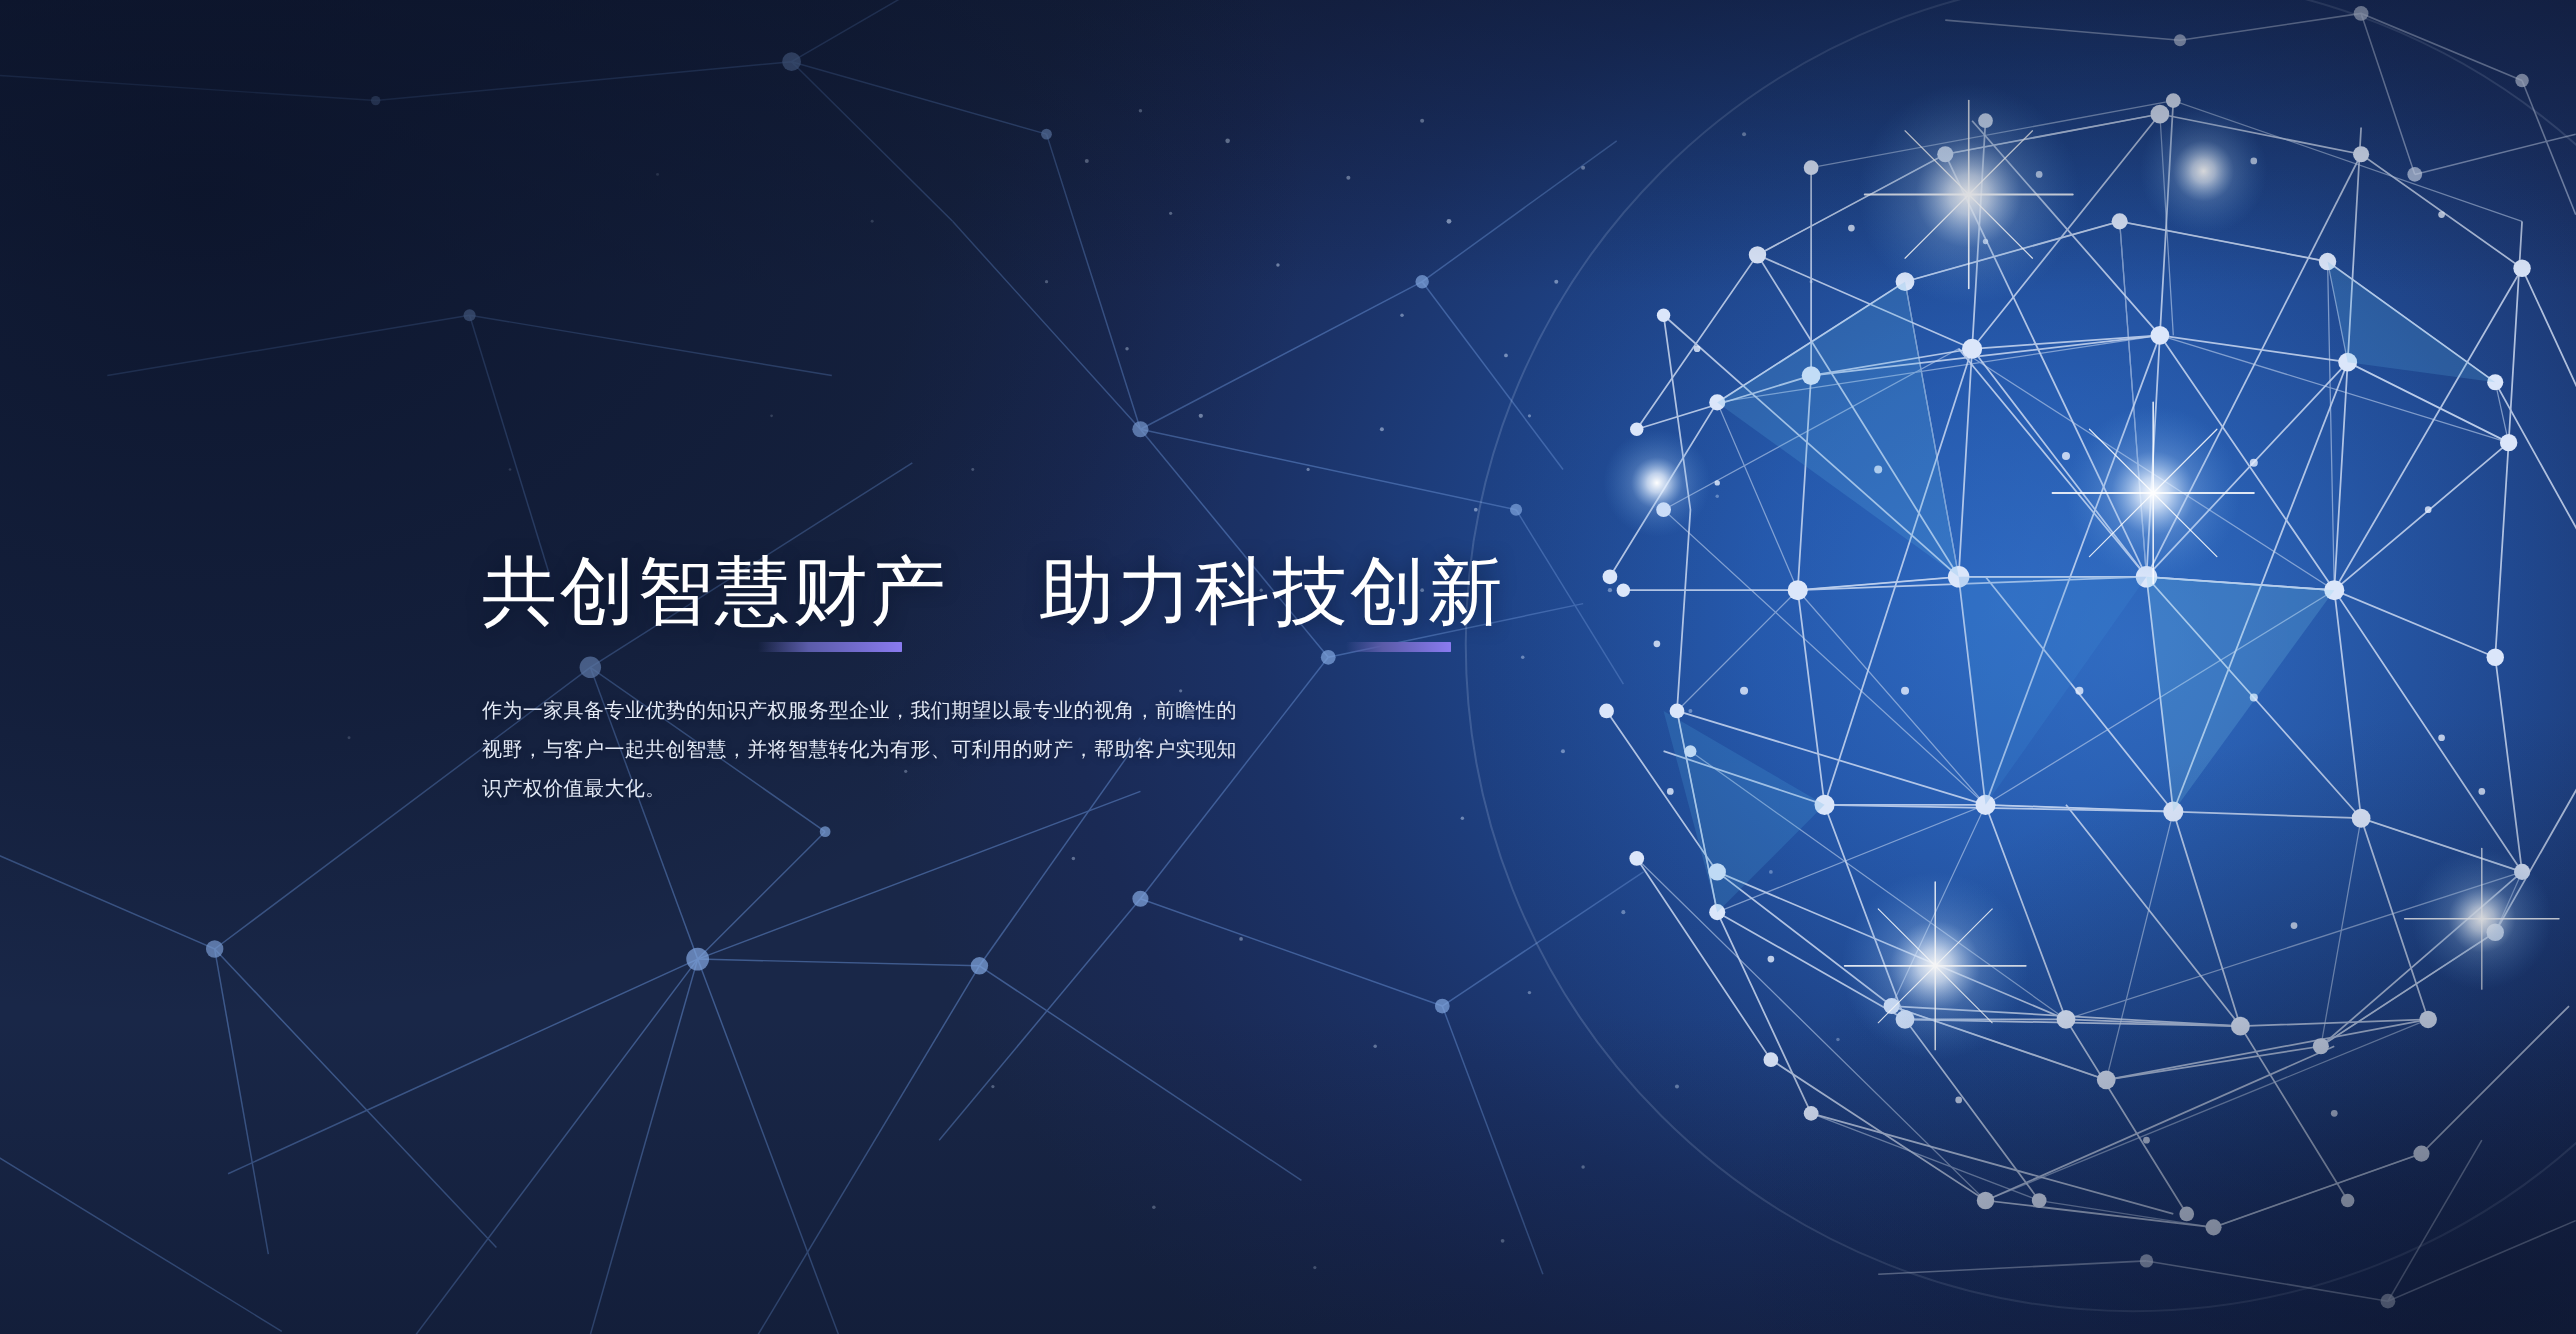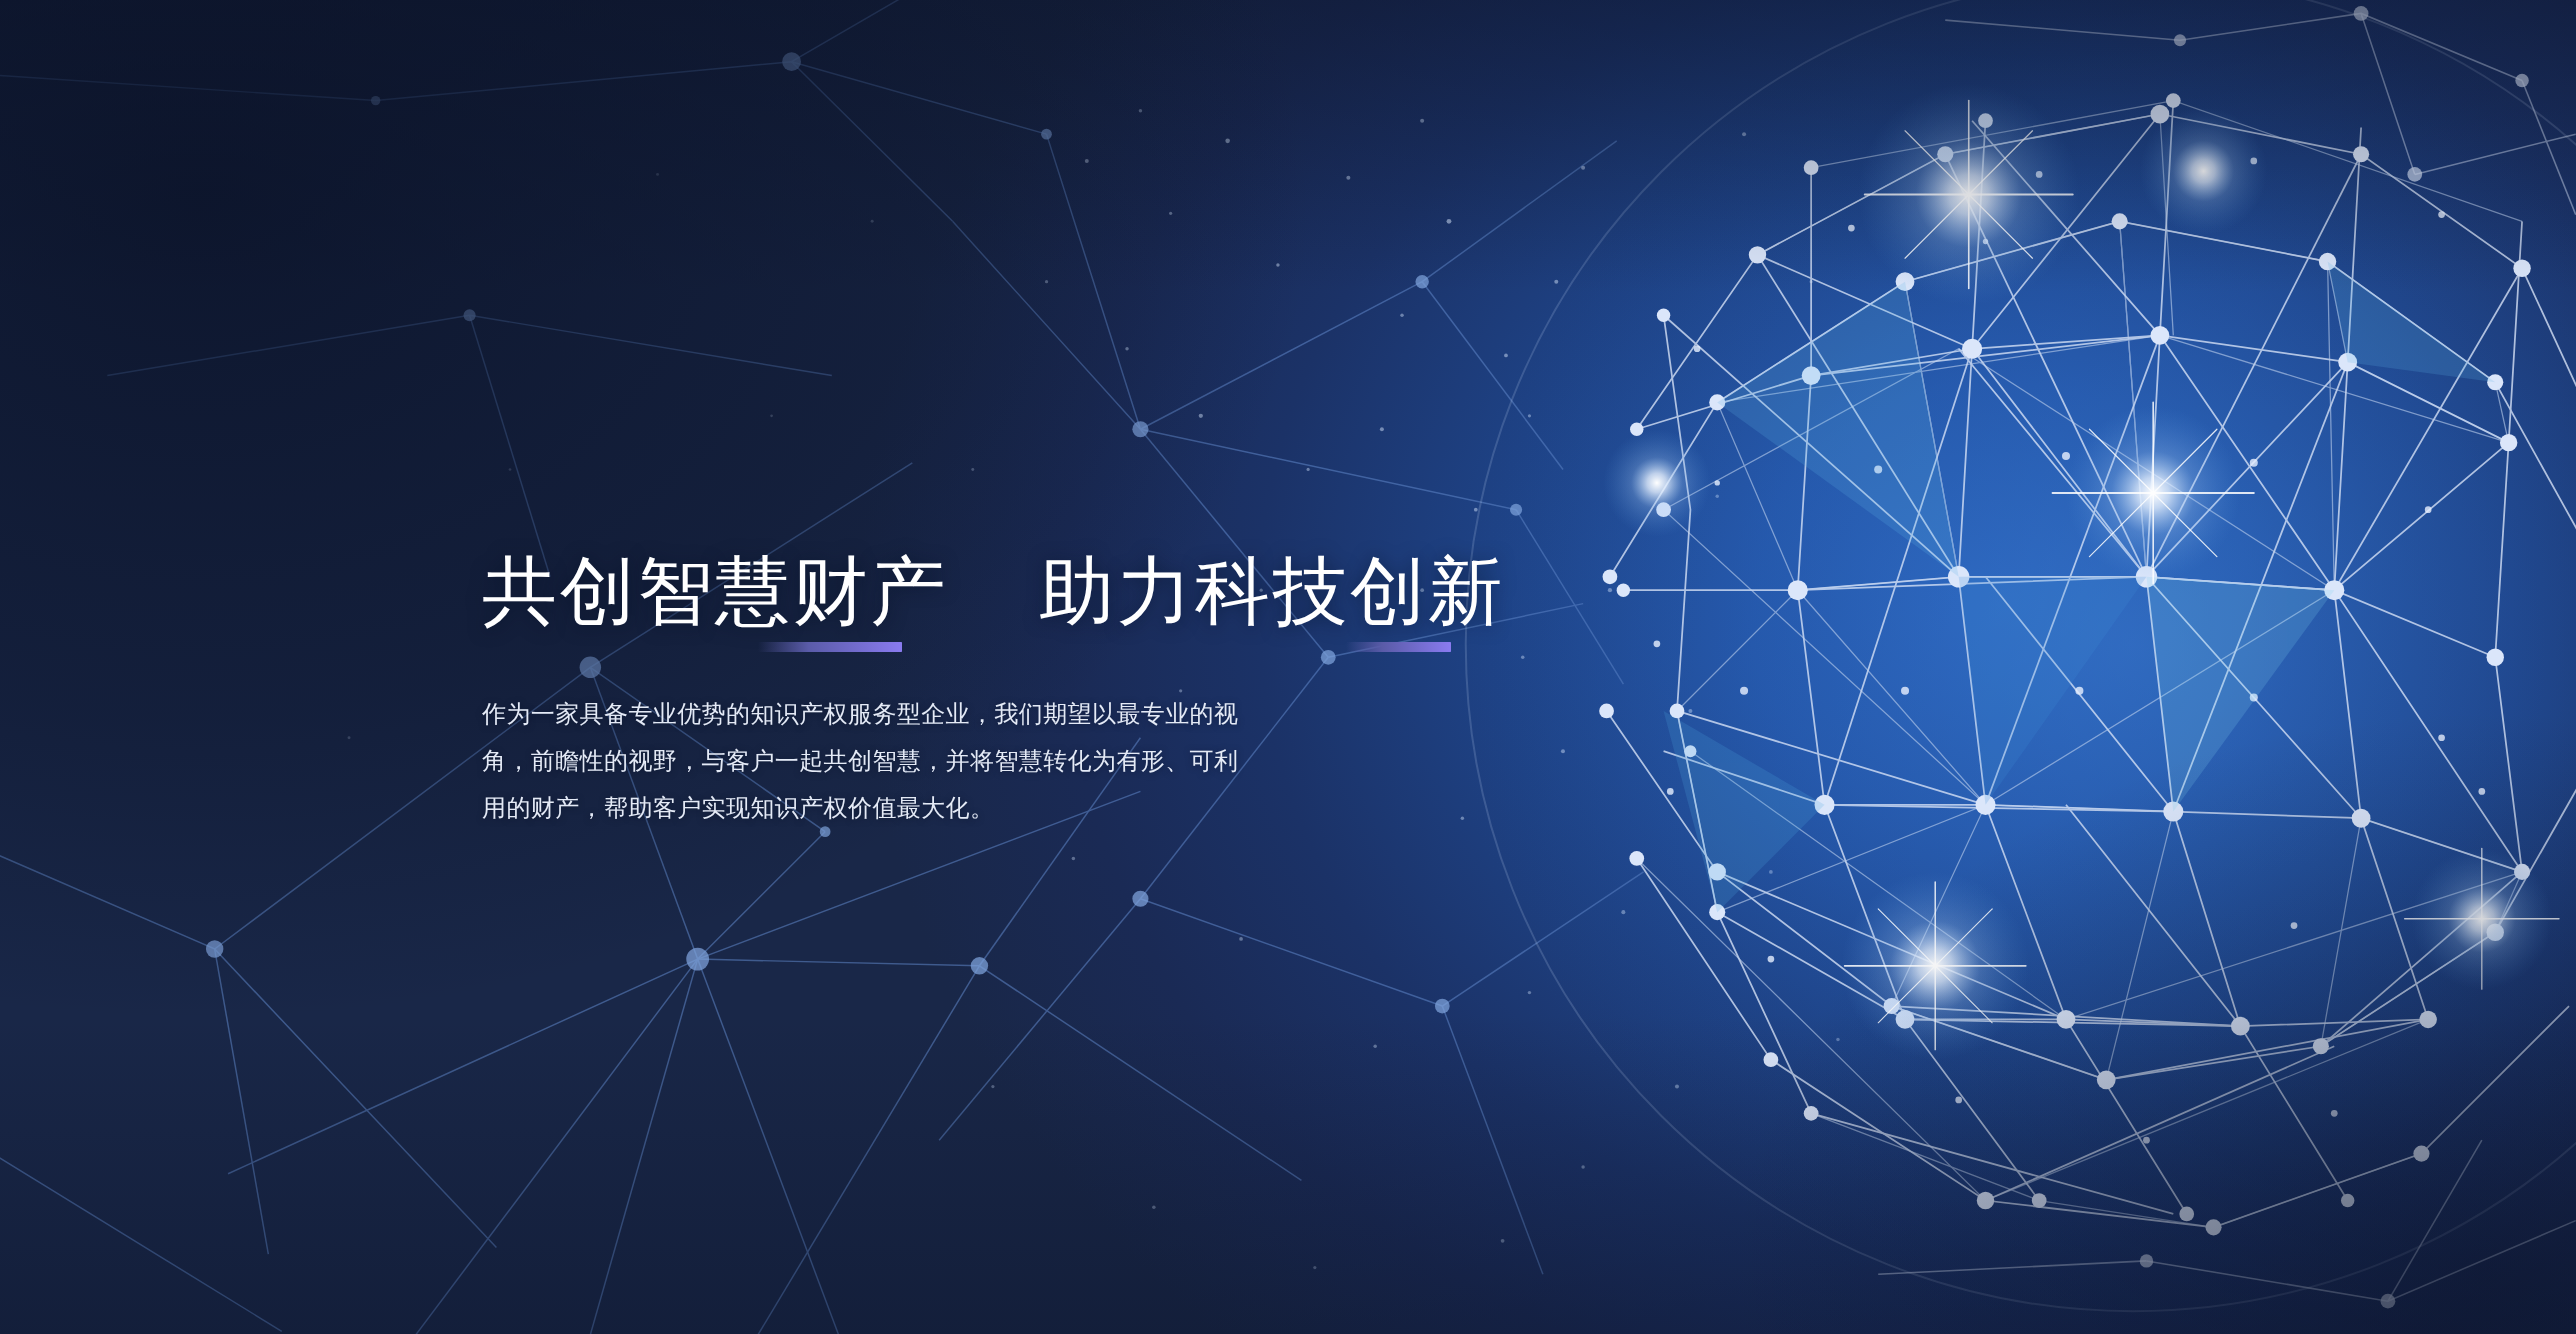--- a/index.html
+++ b/index.html
@@ -50,21 +50,21 @@
   .accent-bar{
     position:absolute;
     height:10px;
     bottom:-19px;
     border-radius:0.7px;
   }
   .accent-bar.a1{left:276px;width:144px;}
   .accent-bar.a2{left:307px;width:105px;}
   #body-copy{
     margin-top:58px;
-    font-size:24px;
+    font-size:20px;
     line-height:1.95;
     color:#e4eaf6;
     letter-spacing:0.4px;
     max-width:775px;
     text-shadow:0 0.7px 6.7px rgba(6,14,34,.5);
   }
   #body-copy p{margin:0;}
 </style>
 </head>
 <body>

